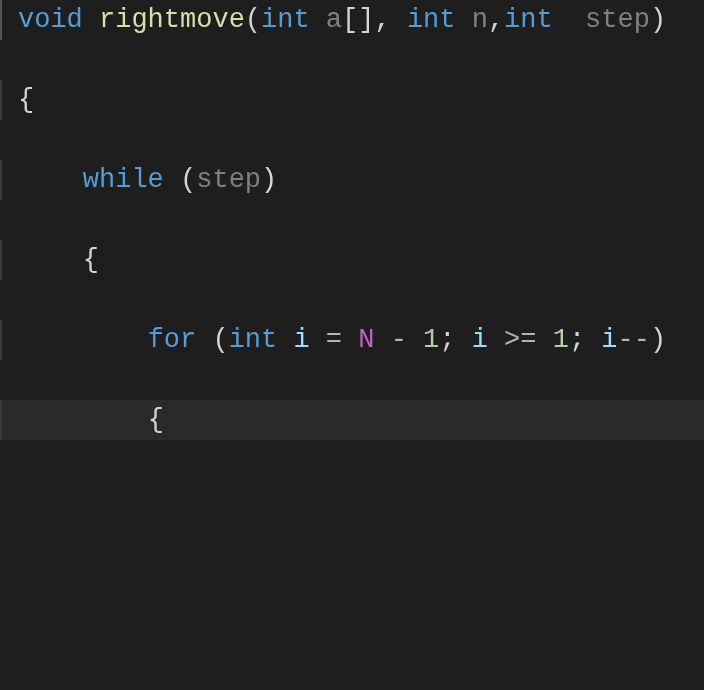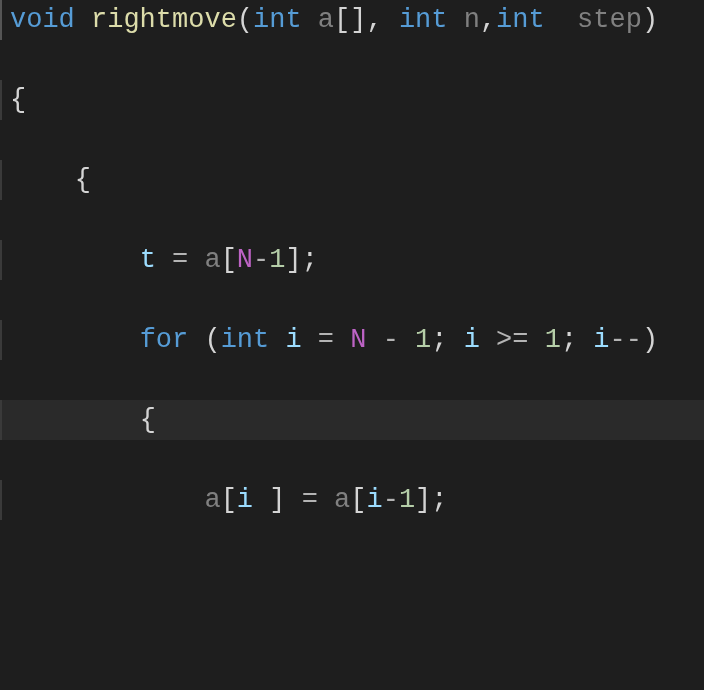--- a/index.html
+++ b/index.html
@@ -15,21 +15,21 @@
     padding: 0;
     font-family: "NSimSun", "SimSun", "Consolas", "Courier New", monospace;
     font-size: 27px;
     line-height: 40px;
     color: #d4d4d4;
     white-space: pre;
     position: relative;
   }
   .line {
     display: block;
-    padding-left: 8px;
+    padding-left: 16px;
     box-sizing: border-box;
     height: 40px;
     border-left: 2px solid #3a3a3a;
   }
   .line.first { border-left: 2px solid #555; }
   .line.current {
     background: #2a2a2a;
     width: 100%;
   }
   
@@ -40,25 +40,24 @@
   .tok-param { color: #808080; }   
   .tok-var   { color: #9cdcfe; }   
   .tok-macro { color: #bd63c5; }   
   .tok-num   { color: #b5cea8; }
 </style>
 </head>
 <body>
 
 <pre class="code"><span class="line first"><span class="tok-kw">void</span> <span class="tok-func">rightmove</span><span class="tok-punc">(</span><span class="tok-kw">int</span> <span class="tok-param">a</span><span class="tok-punc">[]</span><span class="tok-punc">,</span> <span class="tok-kw">int</span> <span class="tok-param">n</span><span class="tok-punc">,</span><span class="tok-kw">int</span>  <span class="tok-param">step</span><span class="tok-punc">)</span></span>
 <span class="line"><span class="tok-punc">{</span></span>
+<span class="line">    <span class="tok-kw">while</span> <span class="tok-punc">(</span><span class="tok-param">step</span><span class="tok-punc">)</span></span>
 <span class="line">    <span class="tok-punc">{</span></span>
-<span class="line">        <span class="tok-var">t</span> <span class="tok-op">=</span> <span class="tok-param">a</span><span class="tok-punc">[</span><span class="tok-macro">N</span><span class="tok-op">-</span><span class="tok-num">1</span><span class="tok-punc">];</span></span>
 <span class="line">        <span class="tok-kw">for</span> <span class="tok-punc">(</span><span class="tok-kw">int</span> <span class="tok-var">i</span> <span class="tok-op">=</span> <span class="tok-macro">N</span> <span class="tok-op">-</span> <span class="tok-num">1</span><span class="tok-punc">;</span> <span class="tok-var">i</span> <span class="tok-op">&gt;=</span> <span class="tok-num">1</span><span class="tok-punc">;</span> <span class="tok-var">i</span><span class="tok-op">--</span><span class="tok-punc">)</span></span>
 <span class="line current">        <span class="tok-punc">{</span></span>
-<span class="line">            <span class="tok-param">a</span><span class="tok-punc">[</span><span class="tok-var">i</span> <span class="tok-punc">]</span> <span class="tok-op">=</span> <span class="tok-param">a</span><span class="tok-punc">[</span><span class="tok-var">i</span><span class="tok-op">-</span><span class="tok-num">1</span><span class="tok-punc">];</span></span>
 
 
 
 
 
 
 
 
 </pre>
 

